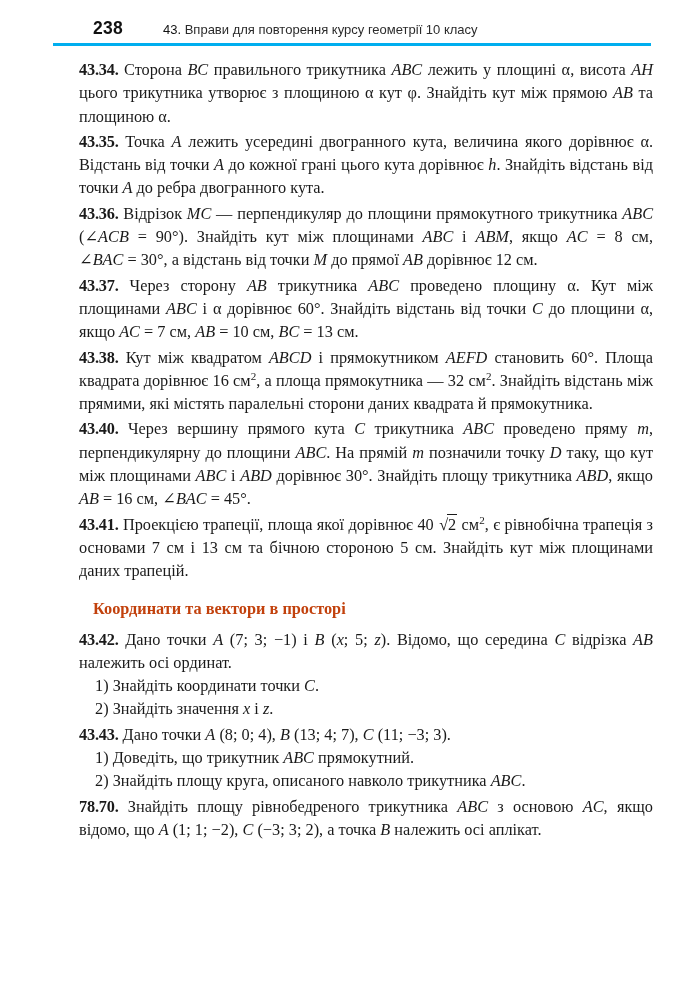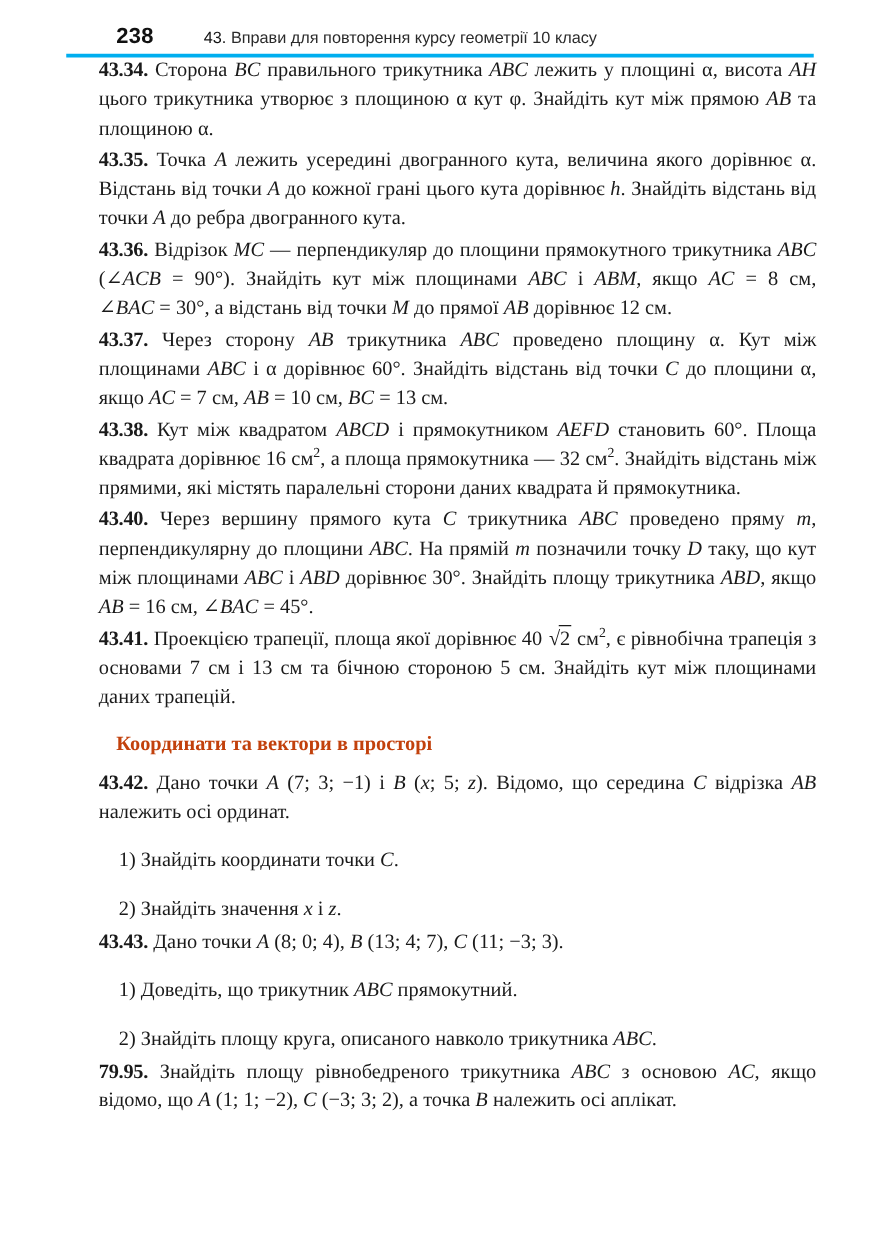--- a/index.html
+++ b/index.html
@@ -57,21 +57,21 @@
     top: 43px;
     left: 53px;
     width: 598px;
     height: 3px;
     background: #00aeef;
   }
 
   
   .content {
     position: absolute;
-    top: 44px;
+    top: 58px;
     left: 63px;
     width: 590px;
   }
 
   .problem {
     position: relative;
     padding-left: 16px;
     margin-bottom: 2px;
     font-size: 16.3px;
     line-height: 23.3px;
@@ -84,21 +84,20 @@
     letter-spacing: -0.2px;
   }
   .problem > .ptext {
     display: inline;
   }
   .subitem {
     padding-left: 16px;
     font-size: 16.3px;
     line-height: 23.3px;
     text-align: left;
-    margin-top: 16px;
   }
 
   
   i, .mi {
     font-style: italic;
   }
 
   .section-head {
     color: #c2410c;
     font-weight: bold;
@@ -207,20 +206,20 @@
     <div class="problem">
       <span class="num">43.43.</span>
       <span class="ptext">
         Дано точки <i>A</i> (8; 0; 4), <i>B</i> (13; 4; 7), <i>C</i> (11; −3; 3).
       </span>
       <div class="subitem">1) Доведіть, що трикутник <i>ABC</i> прямокутний.</div>
       <div class="subitem">2) Знайдіть площу круга, описаного навколо трикутника <i>ABC</i>.</div>
     </div>
 
     <div class="problem">
-      <span class="num">79.95.</span>
+      <span class="num">78.70.</span>
       <span class="ptext">
         Знайдіть площу рівнобедреного трикутника <i>ABC</i> з основою <i>AC</i>, якщо відомо, що <i>A</i> (1; 1; −2), <i>C</i> (−3; 3; 2), а точка <i>B</i> належить осі аплікат.
       </span>
     </div>
 
   </div>
 </div>
 
 </body></html>

